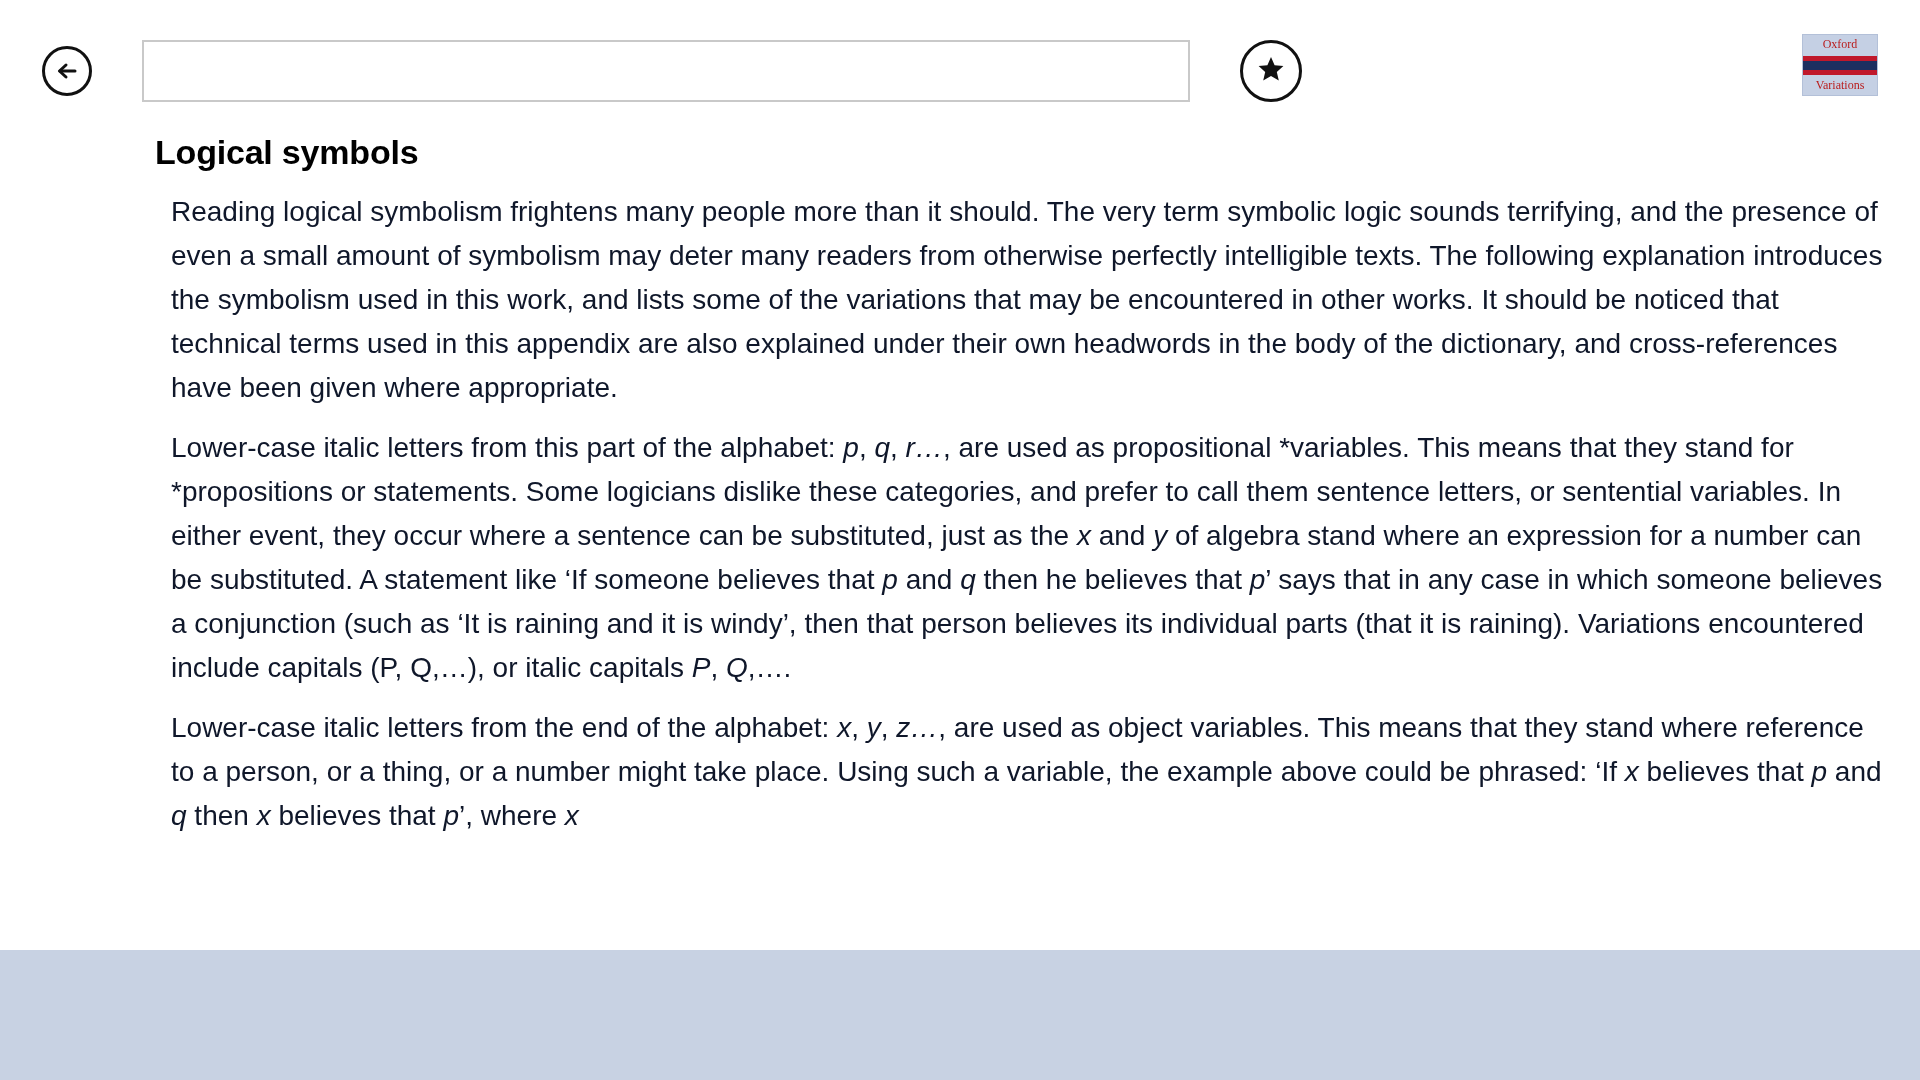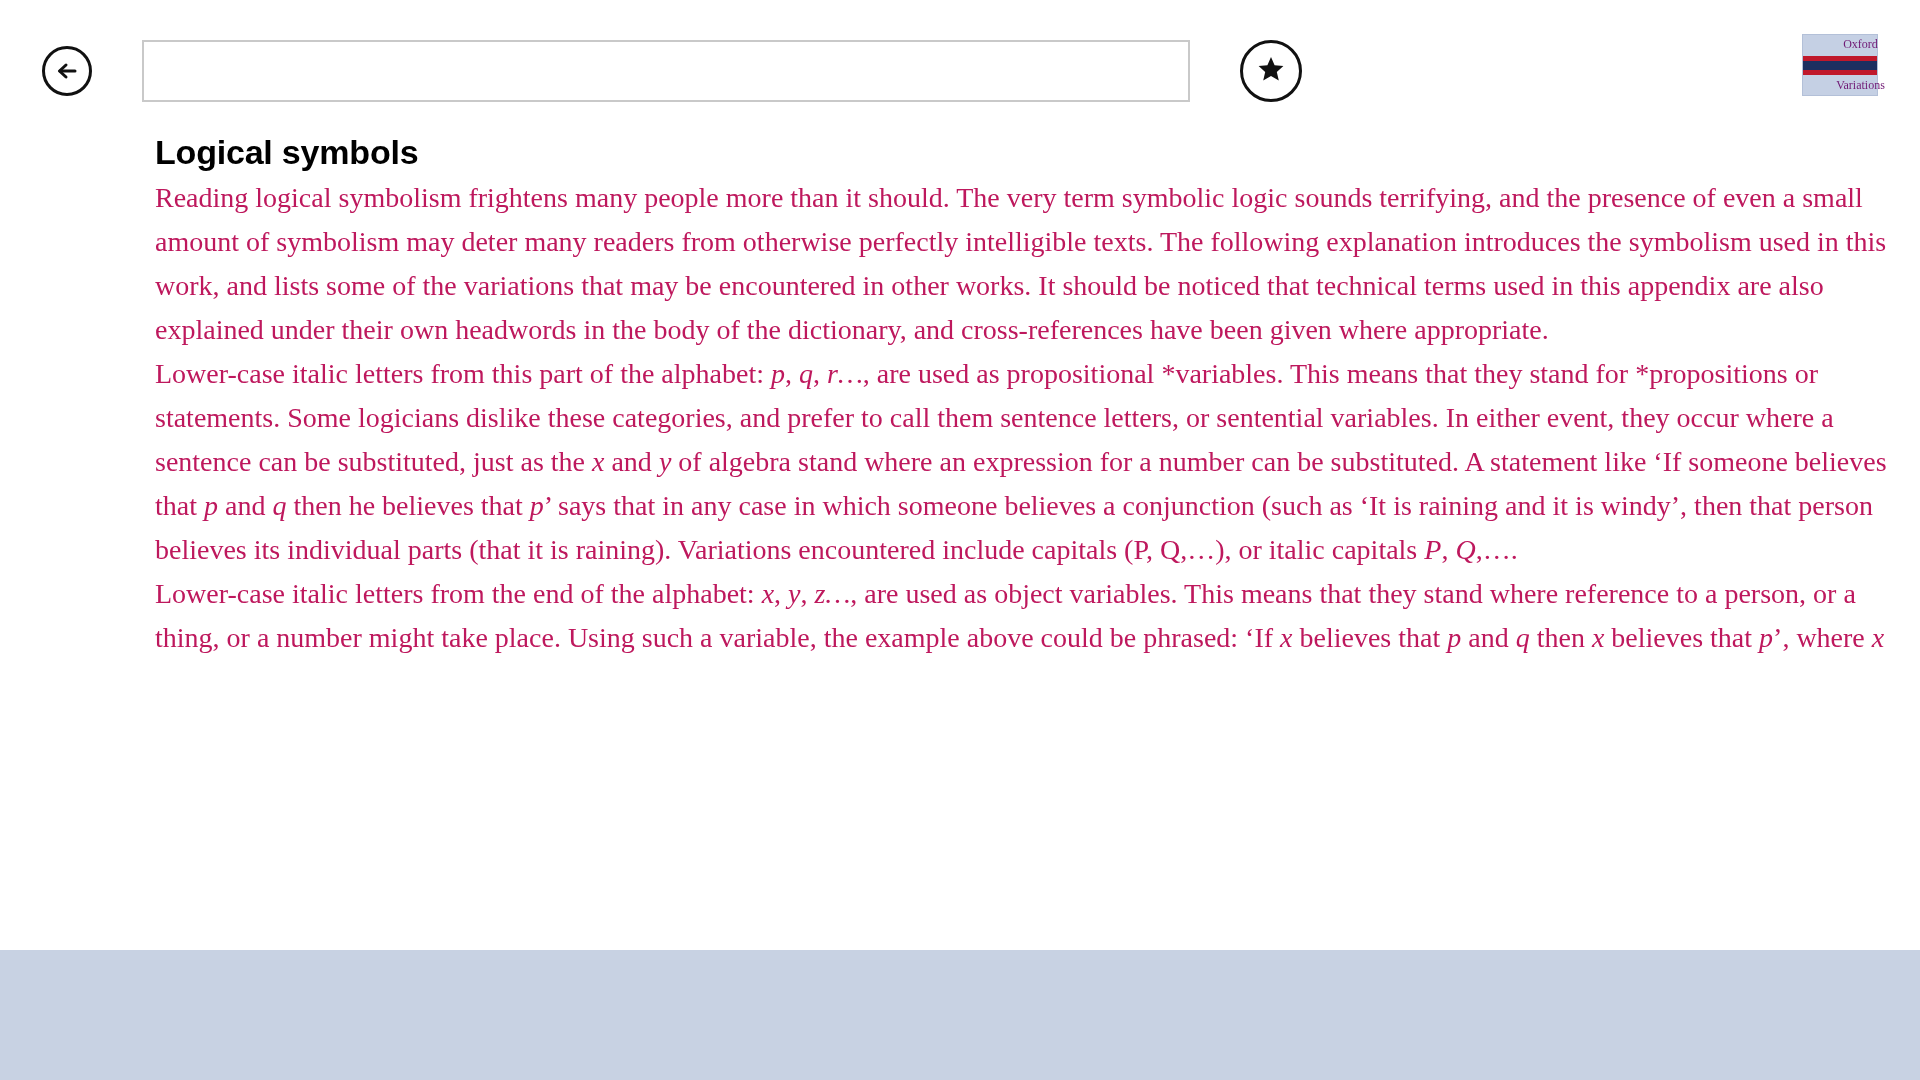--- a/index.html
+++ b/index.html
@@ -89,23 +89,22 @@
     box-sizing: border-box;
     display: flex;
     flex-direction: column;
     align-items: center;
     justify-content: space-between;
     padding: 3px 0;
   }
   .brand-top, .brand-bottom {
     font-family: "Liberation Serif", serif;
     font-size: 12px;
-    color: #701a75;
+    color: #b91c1c;
     line-height: 13px;
-    padding-left: 41px;
   }
   .brand-bars { width: 100%; }
   .brand-bar-red { height: 5px; background: #c0182b; width: 100%; }
   .brand-bar-navy { height: 9px; background: #1d2f60; width: 100%; }
 
   
   .content {
     position: absolute;
     left: 0;
     top: 120px;
@@ -127,24 +126,23 @@
     font-weight: bold;
     color: #000000;
     margin: 0 0 2px 0;
     line-height: 44px;
     letter-spacing: -0.2px;
   }
 
   .para {
     font-size: 28px;
     line-height: 44px;
-    color: #be185d;
-    margin: 0;
+    color: #0f172a;
+    margin: 16px;
     text-align: left;
-    font-family: Liberation Serif, serif;
   }
 
   .it { font-style: italic; }
 
   
   .bottom-bar {
     position: absolute;
     left: 0;
     bottom: 0;
     width: 1920px;

